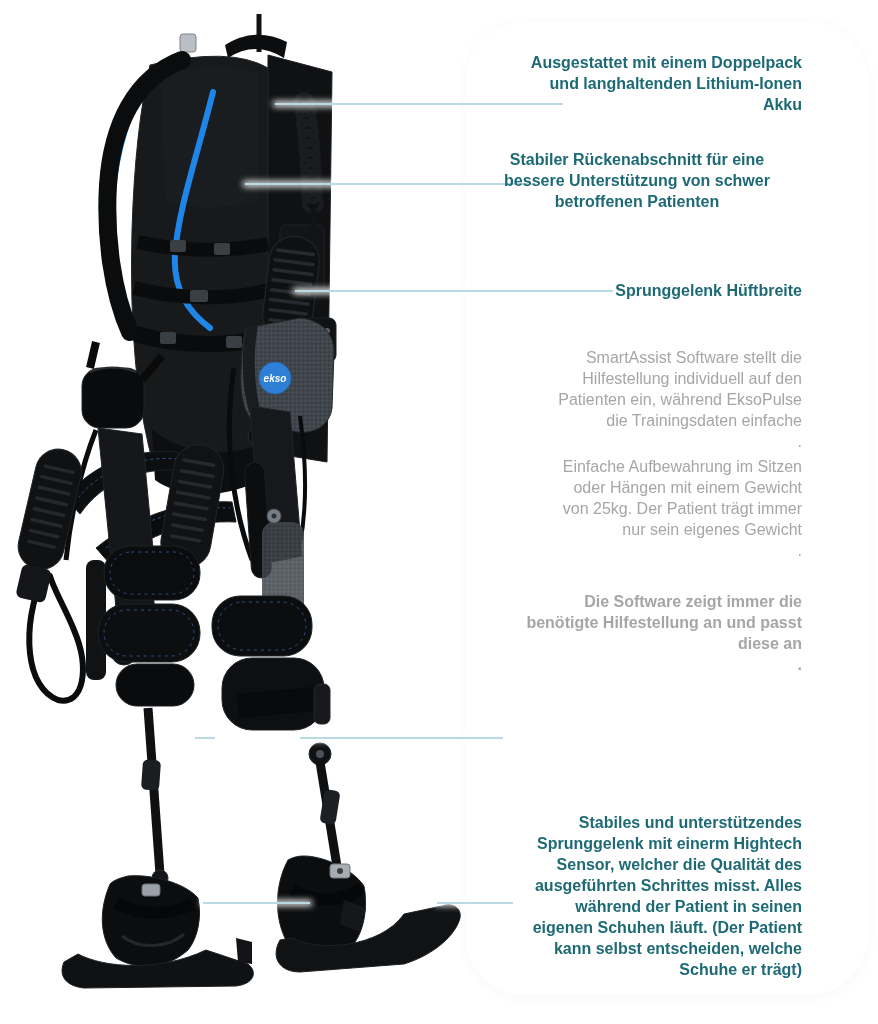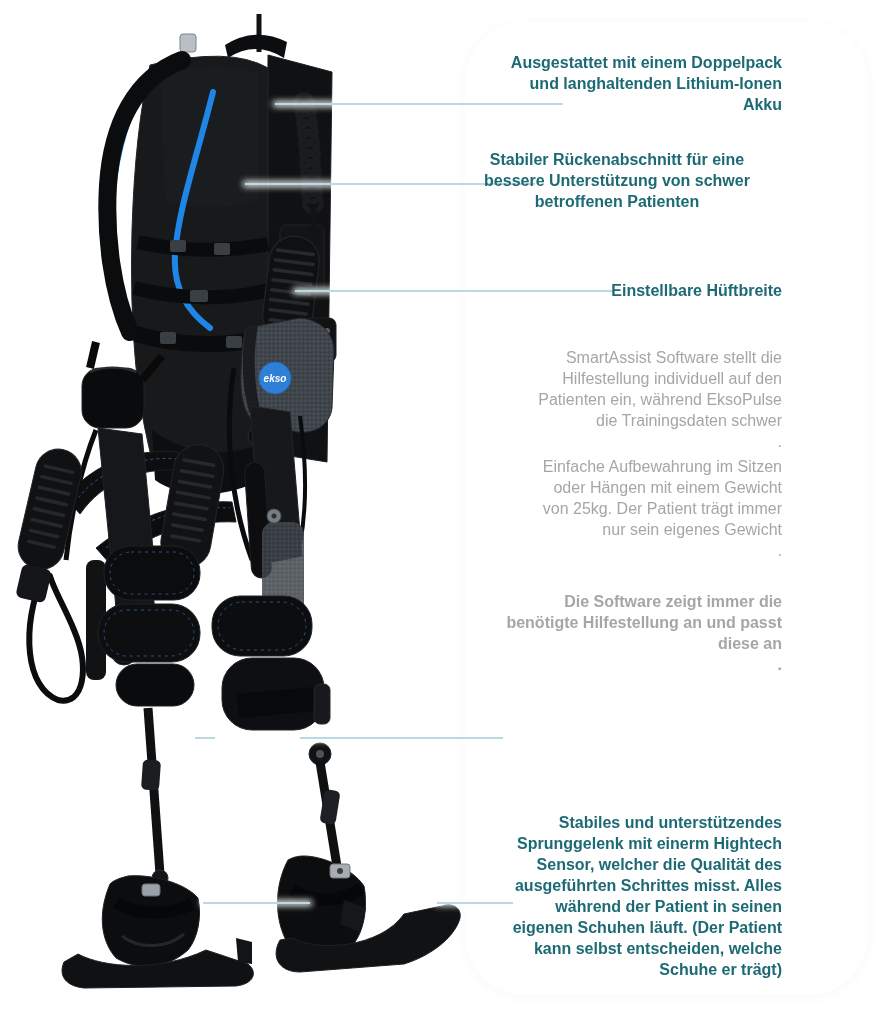--- a/index.html
+++ b/index.html
@@ -6,21 +6,21 @@
   .stage{
     position:relative;width:878px;height:1024px;overflow:hidden;
     background:#ffffff;font-family:"Liberation Sans",sans-serif;
   }
   .panel{
     position:absolute;left:465px;top:22px;width:403px;height:973px;
     background:#ffffff;border-radius:60px;
     box-shadow:0 2px 14px rgba(0,0,0,0.03);
   }
   .callout{
-    position:absolute;right:96px;width:330px;text-align:right;
+    position:absolute;right:76px;width:330px;text-align:right;
     font-size:16px;line-height:21px;white-space:pre-line;z-index:4;
   }
   .callout.teal{color:#1d6a75;font-weight:700;}
   .callout.gray{color:#a6a6a6;font-weight:400;}
   .connector{
     position:absolute;height:2px;background:#b9d9e3;z-index:3;
     box-shadow:0 0 6px 2px rgba(255,255,255,0.95);
   }
   .exo{position:absolute;left:0;top:0;z-index:2;}
 </style>
@@ -227,25 +227,25 @@
   <div class="connector" style="left:300px;top:737px;width:203px;"></div>
   <div class="connector" style="left:203px;top:902px;width:107px;"></div>
   <div class="connector" style="left:437px;top:902px;width:76px;"></div>
 
   <div class="callout teal" style="top:52px;">Ausgestattet mit einem Doppelpack
 und langhaltenden Lithium-Ionen
 Akku</div>
   <div class="callout teal" style="top:149px;text-align:center;">Stabiler Rückenabschnitt für eine
 bessere Unterstützung von schwer
 betroffenen Patienten</div>
-  <div class="callout teal" style="top:280px;">Einstellbare Hüftbreite</div>
+  <div class="callout teal" style="top:280px;">Sprunggelenk Hüftbreite</div>
   <div class="callout gray" style="top:347px;">SmartAssist Software stellt die
 Hilfestellung individuell auf den
 Patienten ein, während EksoPulse
-die Trainingsdaten schwer
+die Trainingsdaten einfache
 .</div>
   <div class="callout gray" style="top:456px;">Einfache Aufbewahrung im Sitzen
 oder Hängen mit einem Gewicht
 von 25kg. Der Patient trägt immer
 nur sein eigenes Gewicht
 .</div>
   <div class="callout gray" style="top:591px;font-weight:bold;">Die Software zeigt immer die
 benötigte Hilfestellung an und passt
 diese an
 .</div>

